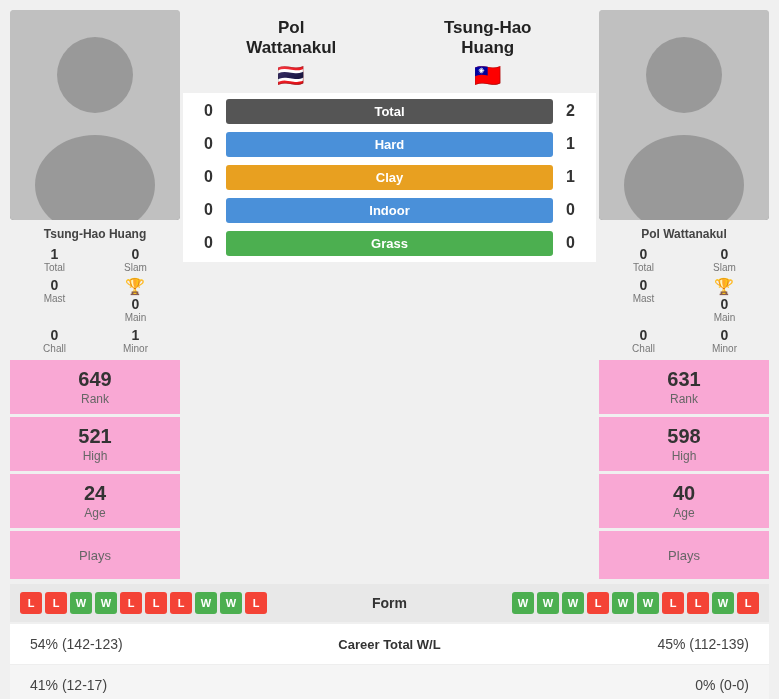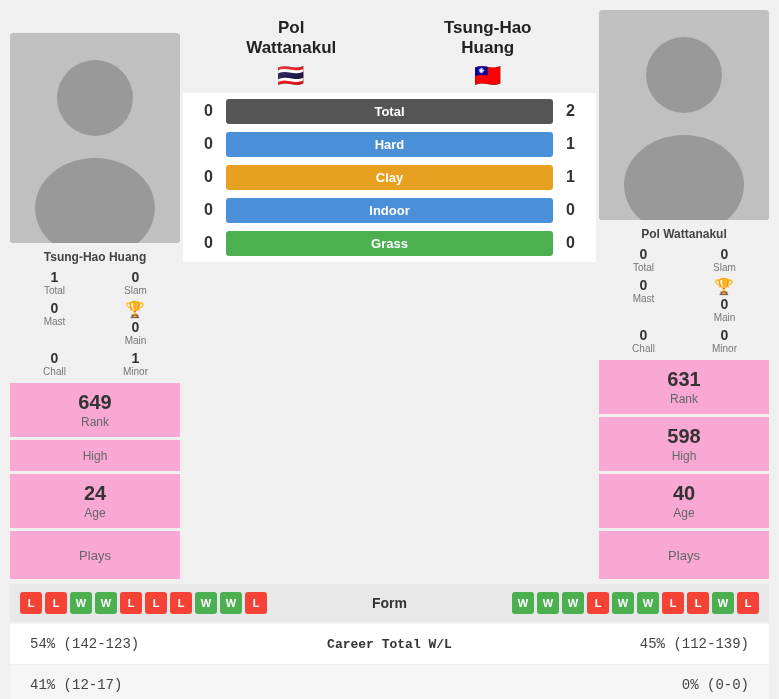--- a/index.html
+++ b/index.html
@@ -191,21 +191,20 @@
     .stats-table {
       background: white;
       margin-top: 2px;
     }
 
     .stats-row {
       display: flex;
       align-items: center;
       padding: 12px 20px;
       border-bottom: 1px solid #eee;
-      font-family: Liberation Mono, monospace;
     }
 
     .stats-row-alt {
       background: #f5f5f5;
     }
 
     .stats-left-val {
       flex: 1;
       text-align: left;
       font-size: 14px;
@@ -281,20 +280,21 @@
           <div class="mini-stat-label">Minor</div>
         </div>
       </div>
 
       <div class="stat-box" style="margin-top:6px;">
         <div class="stat-value">649</div>
         <div class="stat-label">Rank</div>
       </div>
 
       <div class="stat-box" style="margin-top:2px;">
+        <div class="stat-value">521</div>
         <div class="stat-label">High</div>
       </div>
 
       <div class="stat-box" style="margin-top:2px;">
         <div class="stat-value">24</div>
         <div class="stat-label">Age</div>
       </div>
 
       <div class="stat-box" style="margin-top:2px;">
         <div class="stat-label" style="font-size:13px; color:#666; padding: 8px 0;">Plays</div>

